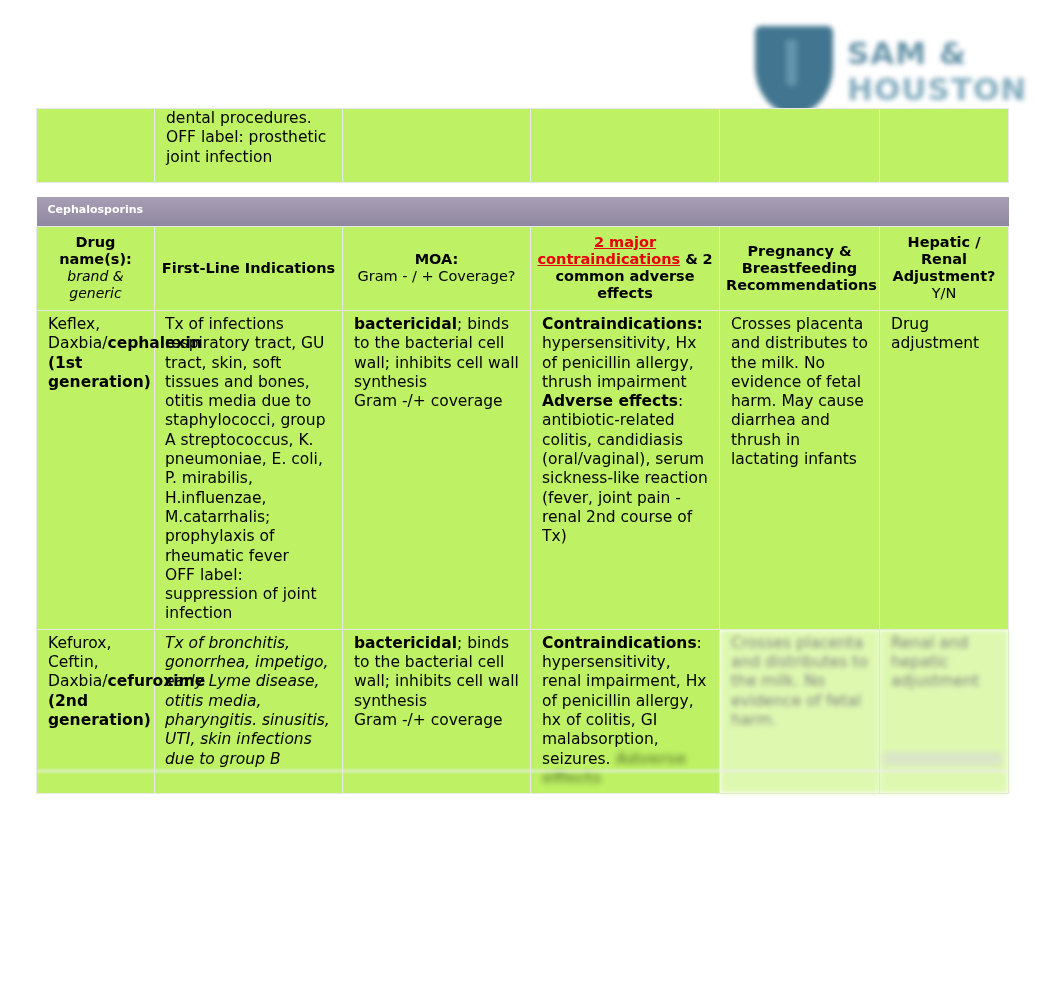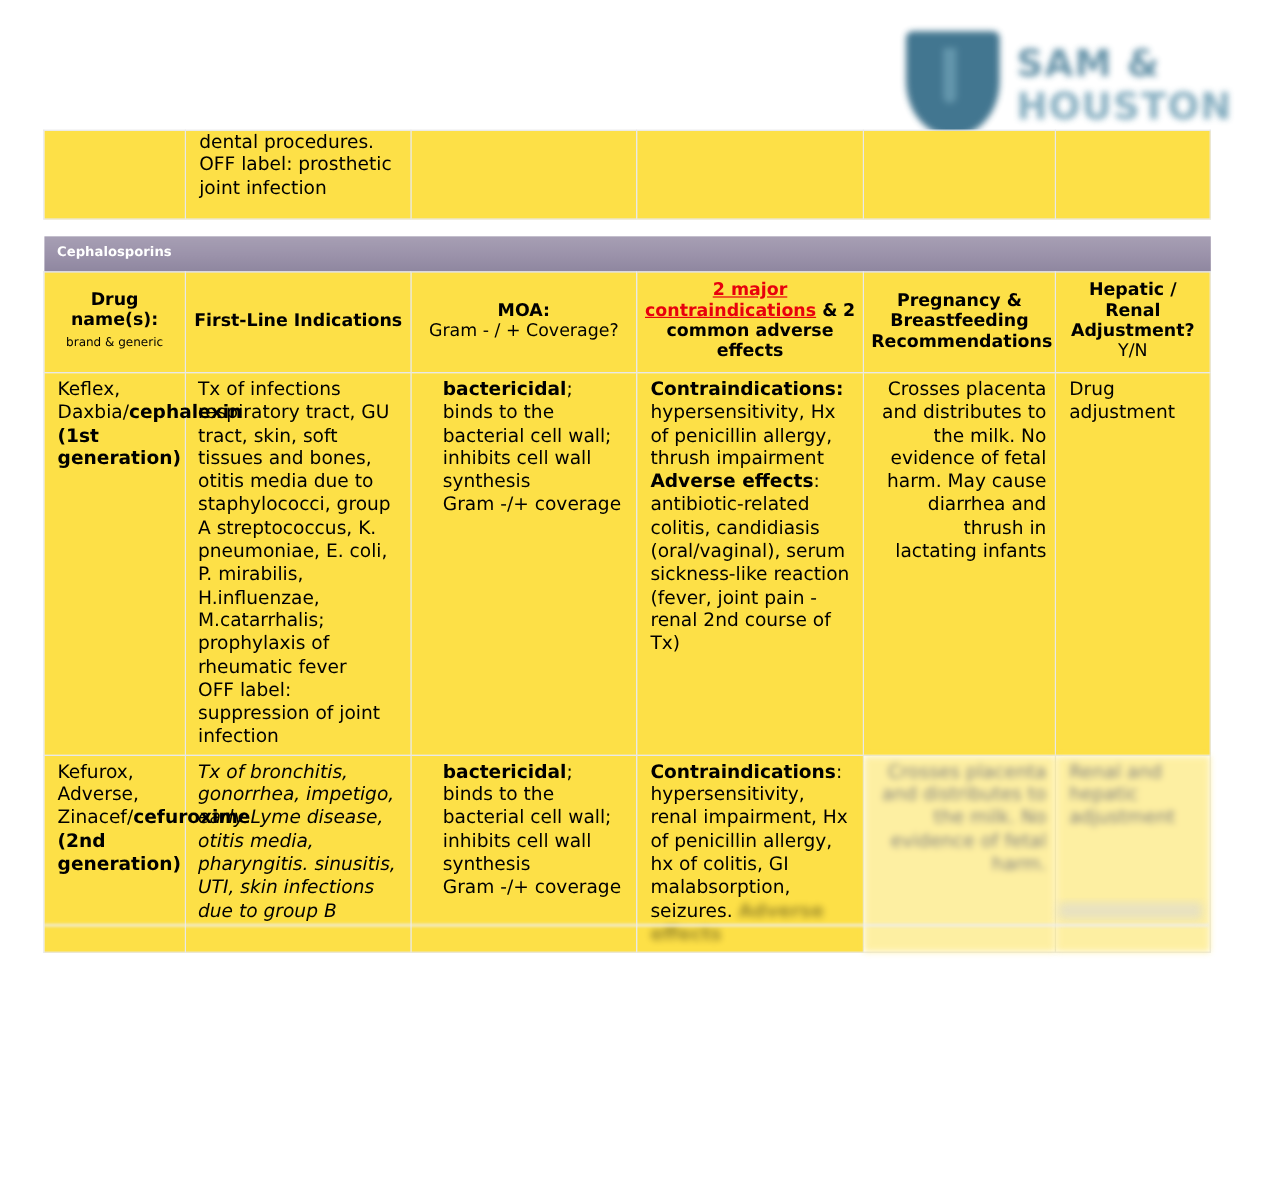--- a/index.html
+++ b/index.html
@@ -75,21 +75,21 @@
 
   table.drugtable {
     border-collapse: collapse;
     width: 972px;
     table-layout: fixed;
   }
   table.drugtable td, table.drugtable th {
     vertical-align: top;
     border: 1px solid #e8e8ea;
     padding: 4px 7px 5px 10px;
-    background: #fde047;
+    background: #bef264;
     font-weight: normal;
   }
 
   
   col.c1 { width: 118px; }
   col.c2 { width: 188px; }
   col.c3 { width: 188px; }
   col.c4 { width: 189px; }
   col.c5 { width: 160px; }
   col.c6 { width: 129px; }
@@ -125,32 +125,32 @@
   tr.thead td {
     text-align: center;
     font-size: 14.5px;
     line-height: 17px;
     padding: 7px 6px 8px 6px;
     vertical-align: middle;
   }
   tr.thead td .hd-strong { font-weight: bold; }
   tr.thead td .hd-sub { font-weight: normal; }
   tr.thead td .hd-red { color: #e8000d; font-weight: bold; text-decoration: underline; }
-  tr.thead td .hd-small { font-size: 10px; }
+  tr.thead td .hd-small { font-size: 14px; font-style: italic; }
 
   
   tr.drug-row td {
     font-size: 15.5px;
     line-height: 19.3px;
   }
   tr.drug-row td.c-drug { padding-left: 11px; }
   tr.drug-row td.c-indic { }
-  tr.drug-row td.c-moa { padding-left: 26px; margin-top: 16px; }
+  tr.drug-row td.c-moa { padding-left: 11px; margin-top: 16px; }
   tr.drug-row td.c-contra { padding-left: 11px; }
-  tr.drug-row td.c-preg { padding-left: 11px; text-align: right; }
+  tr.drug-row td.c-preg { padding-left: 11px; }
   tr.drug-row td.c-adjust { padding-left: 11px; }
 
   b, .b { font-weight: bold; }
 
   .faded { filter: blur(2.6px); opacity: .5; }
   .faded-strong { filter: blur(3.1px); opacity: .38; }
 
   .row2 td { height: 148px; }
 
   
@@ -263,21 +263,21 @@
           <b>Contraindications:</b>
           <span>hypersensitivity, Hx of penicillin allergy, thrush impairment</span>
           <b>Adverse effects</b><span>: antibiotic-related colitis, candidiasis (oral/vaginal), serum sickness-like reaction (fever, joint pain - renal 2nd course of Tx)</span>
         </td>
         <td class="c-preg">Crosses placenta and distributes to the milk. No evidence of fetal harm. May cause diarrhea and thrush in lactating infants</td>
         <td class="c-adjust">Drug adjustment</td>
       </tr>
 
       <tr class="drug-row row2">
         <td class="c-drug">
-          <span>Kefurox, Adverse, Zinacef/</span><b>cefuroxime (2nd generation)</b>
+          <span>Kefurox, Ceftin, Daxbia/</span><b>cefuroxime (2nd generation)</b>
         </td>
         <td class="c-indic" style="white-space:pre-line;font-style:italic;">Tx of bronchitis, gonorrhea, impetigo, early Lyme disease, otitis media, pharyngitis. sinusitis, UTI, skin infections due to group B</td>
         <td class="c-moa">
           <b>bactericidal</b><span>; binds to the bacterial cell wall; inhibits cell wall synthesis</span><br>
           <span>Gram  -/+ coverage</span>
         </td>
         <td class="c-contra">
           <b>Contraindications</b><span>: hypersensitivity, renal impairment, Hx of penicillin allergy, hx of colitis, GI malabsorption, seizures.</span>
           <span class="faded-strong"><b>Adverse effects</b></span>
         </td>

